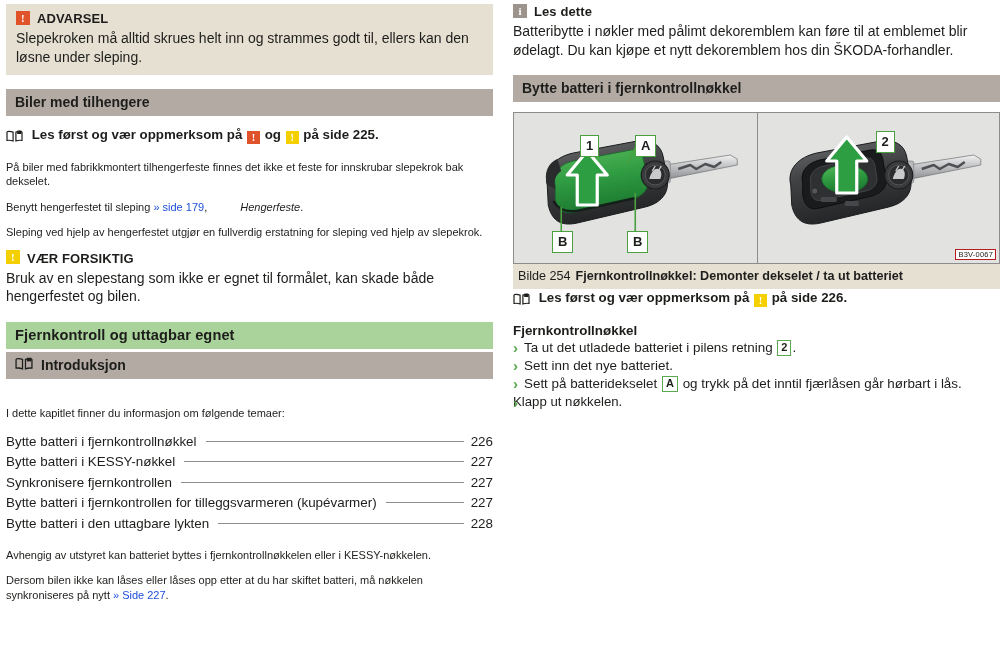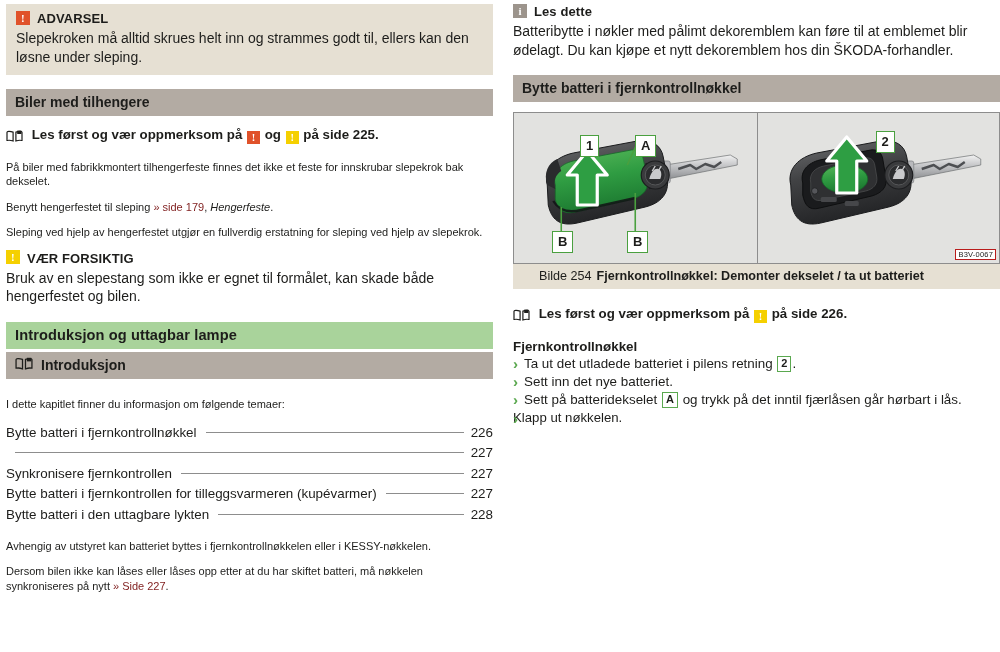--- a/index.html
+++ b/index.html
@@ -91,40 +91,40 @@
     font-size: 14.6px;
     padding: 5px 9px 6px 9px;
     margin-bottom: 3px;
     letter-spacing: .1px;
   }
   .h-gray {
     background: #b3aba3;
     font-weight: bold;
     font-size: 14px;
     padding: 5px 9px 6px 9px;
-    margin-bottom: 18px;
+    margin-bottom: 27px;
     display: flex;
     align-items: center;
     gap: 8px;
   }
   .h-gray-spaced { margin-bottom: 10px; }
 
   
   .book-icon { flex: none; display: inline-block; }
   .book-inline { vertical-align: -3px; margin-right: 5px; }
 
   
   p.para {
     font-size: 11px;
     line-height: 1.325;
     margin-bottom: 11px;
   }
 
-  .xref { color: #7f1d1d; }
-  .ital { font-style: italic; }
+  .xref { color: #1d4ed8; }
+  .ital { font-style: italic; margin-left: 30px; }
 
   .readfirst {
     font-weight: bold;
     font-size: 13.3px;
     margin-bottom: 13px;
     line-height: 1.3;
   }
 
   
   .toc { margin-bottom: 13px; }
@@ -206,22 +206,22 @@
     border: 1px solid #b91c1c;
     font-size: 7.5px;
     font-family: "Liberation Sans", sans-serif;
     padding: 0px 2px;
     letter-spacing: .2px;
   }
 
   .fig-caption {
     background: #e6e0d3;
     font-size: 12.6px;
-    padding: 5px 9px 6px 26px;
-    margin-bottom: 16px;
+    padding: 5px 9px 6px 5px;
+    margin-bottom: 0;
   }
   .fig-caption .capnum { }
   .fig-caption .captxt { font-weight: bold; margin-left: 5px; }
 
   
   .callout {
     position: absolute;
     border: 1.6px solid #4aa03f;
     background: #ffffff;
     color: #1d1d1b;
@@ -272,21 +272,21 @@
 
     <div class="notice notice-plain">
       <div class="notice-head">
         <span class="sq-icon sq-yellow">!</span>
         <span>VÆR FORSIKTIG</span>
       </div>
       <div class="notice-body">Bruk av en slepestang som ikke er egnet til formålet, kan skade både hengerfestet og bilen.</div>
     </div>
 
     <div class="h-green">
-      <span>Introduksjon og uttagbar lampe</span>
+      <span>Fjernkontroll og uttagbar egnet</span>
     </div>
 
     <div class="h-gray">
       <span class="book-icon">
         <svg width="18" height="13" viewBox="0 0 17 12">
           <path d="M1 2.2 C1 1.3 3.6 0.9 7.1 2.1 L7.1 11 C3.6 9.8 1 10.2 1 11 Z" fill="none" stroke="#1d1d1b" stroke-width="1.2"></path>
           <path d="M16 2.2 C16 1.3 13.4 0.9 9.9 2.1 L9.9 11 C13.4 9.8 16 10.2 16 11 Z" fill="none" stroke="#1d1d1b" stroke-width="1.2"></path>
           <rect x="11.2" y="0.6" width="4.2" height="3.4" fill="#1d1d1b"></rect>
         </svg>
       </span>
@@ -295,20 +295,21 @@
 
     <p class="para">I dette kapitlet finner du informasjon om følgende temaer:</p>
 
     <div class="toc">
       <div class="toc-row">
         <span class="toc-label">Bytte batteri i fjernkontrollnøkkel</span>
         <span class="toc-lead"></span>
         <span class="toc-page">226</span>
       </div>
       <div class="toc-row">
+        <span class="toc-label">Bytte batteri i KESSY-nøkkel</span>
         <span class="toc-lead"></span>
         <span class="toc-page">227</span>
       </div>
       <div class="toc-row">
         <span class="toc-label">Synkronisere fjernkontrollen</span>
         <span class="toc-lead"></span>
         <span class="toc-page">227</span>
       </div>
       <div class="toc-row">
         <span class="toc-label">Bytte batteri i fjernkontrollen for tilleggsvarmeren (kupévarmer)</span>

